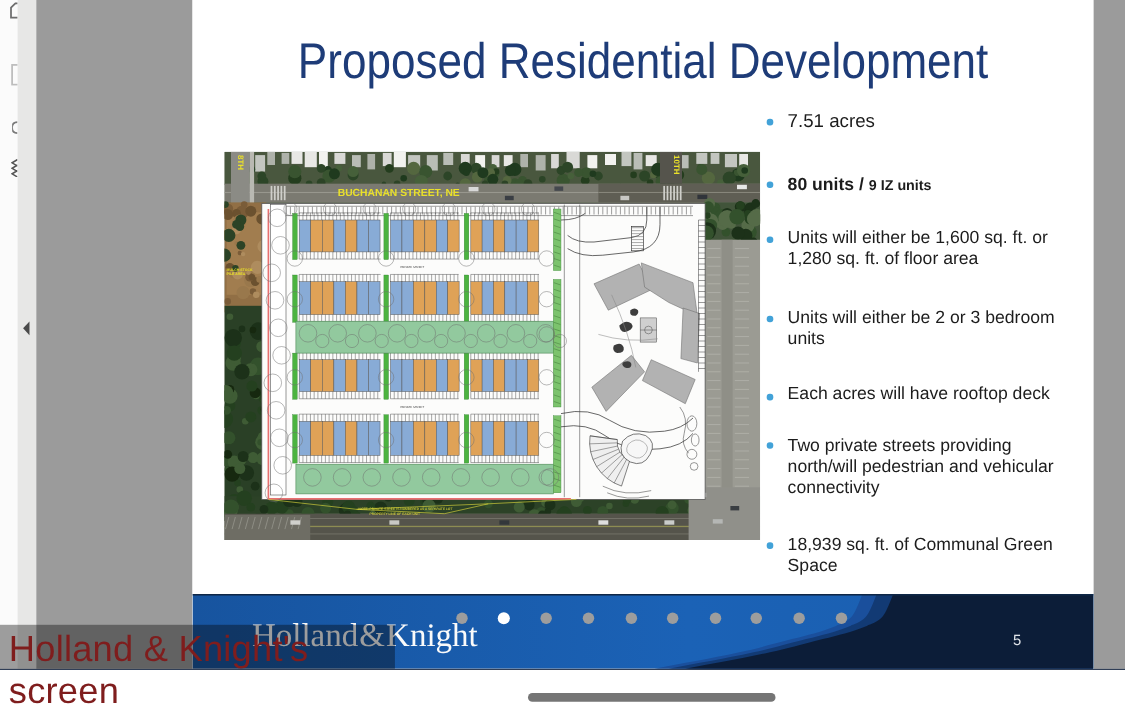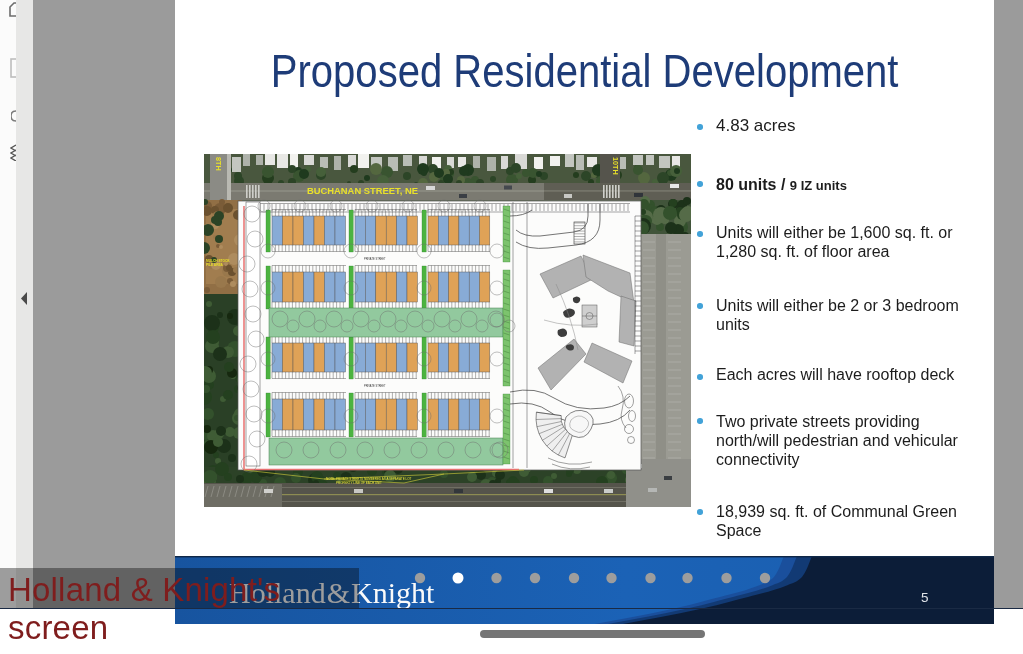--- a/index.html
+++ b/index.html
@@ -32,21 +32,21 @@
 <div class="abs" style="left:16px;top:0;width:17px;height:608px;background:#e7e7e6;"></div>
 
 <svg class="abs" style="left:20px;top:292px;" width="7" height="13" viewBox="0 0 7 13">
   <path d="M7 0 L1 6.5 L7 13 Z" fill="#4a4a4a"></path>
 </svg>
 
 <div class="abs" style="left:33px;top:0;width:142px;height:608px;background:#9b9b9b;"></div>
 
 <div class="abs" style="left:994px;top:0;width:29px;height:608px;background:#9b9b9b;"></div>
 
-<div class="abs" style="left:175px;top:16px;width:819px;height:608px;background:#fff;">
+<div class="abs" style="left:175px;top:0;width:819px;height:608px;background:#fff;">
 
   <div class="abs" style="left:0;top:30px;width:819px;text-align:center;color:#1e3c78;
        font-size:45.5px;white-space:nowrap;"><span style="display:inline-block;transform:scaleX(0.88);transform-origin:50% 50%;">Proposed Residential Development</span></div>
 
   <svg class="abs" style="left:29px;top:138px;" width="487" height="353" viewBox="0 0 487 353">
 
 <rect x="0" y="0" width="487" height="353" fill="#66715c"></rect>
 
 <rect x="0" y="0" width="487" height="30" fill="#49573e"></rect>
 <rect x="28" y="3" width="9" height="15" fill="#c3c6c0"></rect>
@@ -1463,21 +1463,21 @@
 </g>
 <g fill="#f0e83a" font-size="3">
 <text x="122" y="326">NOTE: PRIVATE STREETS NUMBERED AS A SEPARATE LOT</text>
 <text x="132" y="330">PROPERTY LINE OF EACH UNIT</text>
 </g>
   </svg>
 
   <div class="abs" style="left:510px;top:0;width:300px;color:#1c1c1c;font-size:16px;line-height:19px;">
 
     <div class="abs" style="left:12px;top:108px;width:5.5px;height:5.5px;border-radius:50%;background:#42a2d8;"></div>
-    <div class="abs" style="left:31px;top:100px;font-size:17px;">4.83 acres</div>
+    <div class="abs" style="left:31px;top:100px;font-size:17px;">7.51 acres</div>
 
     <div class="abs" style="left:12px;top:165px;width:5.5px;height:5.5px;border-radius:50%;background:#42a2d8;"></div>
     <div class="abs" style="left:31px;top:159px;font-weight:bold;">80 units / <span style="font-size:13px;">9 IZ units</span></div>
 
     <div class="abs" style="left:12px;top:215px;width:5.5px;height:5.5px;border-radius:50%;background:#42a2d8;"></div>
     <div class="abs" style="left:31px;top:207px;">Units will either be 1,600 sq. ft. or 1,280&nbsp;sq.&nbsp;ft. of floor area</div>
 
     <div class="abs" style="left:12px;top:287px;width:5.5px;height:5.5px;border-radius:50%;background:#42a2d8;"></div>
     <div class="abs" style="left:31px;top:280px;">Units will either be 2 or 3 bedroom units</div>
 

